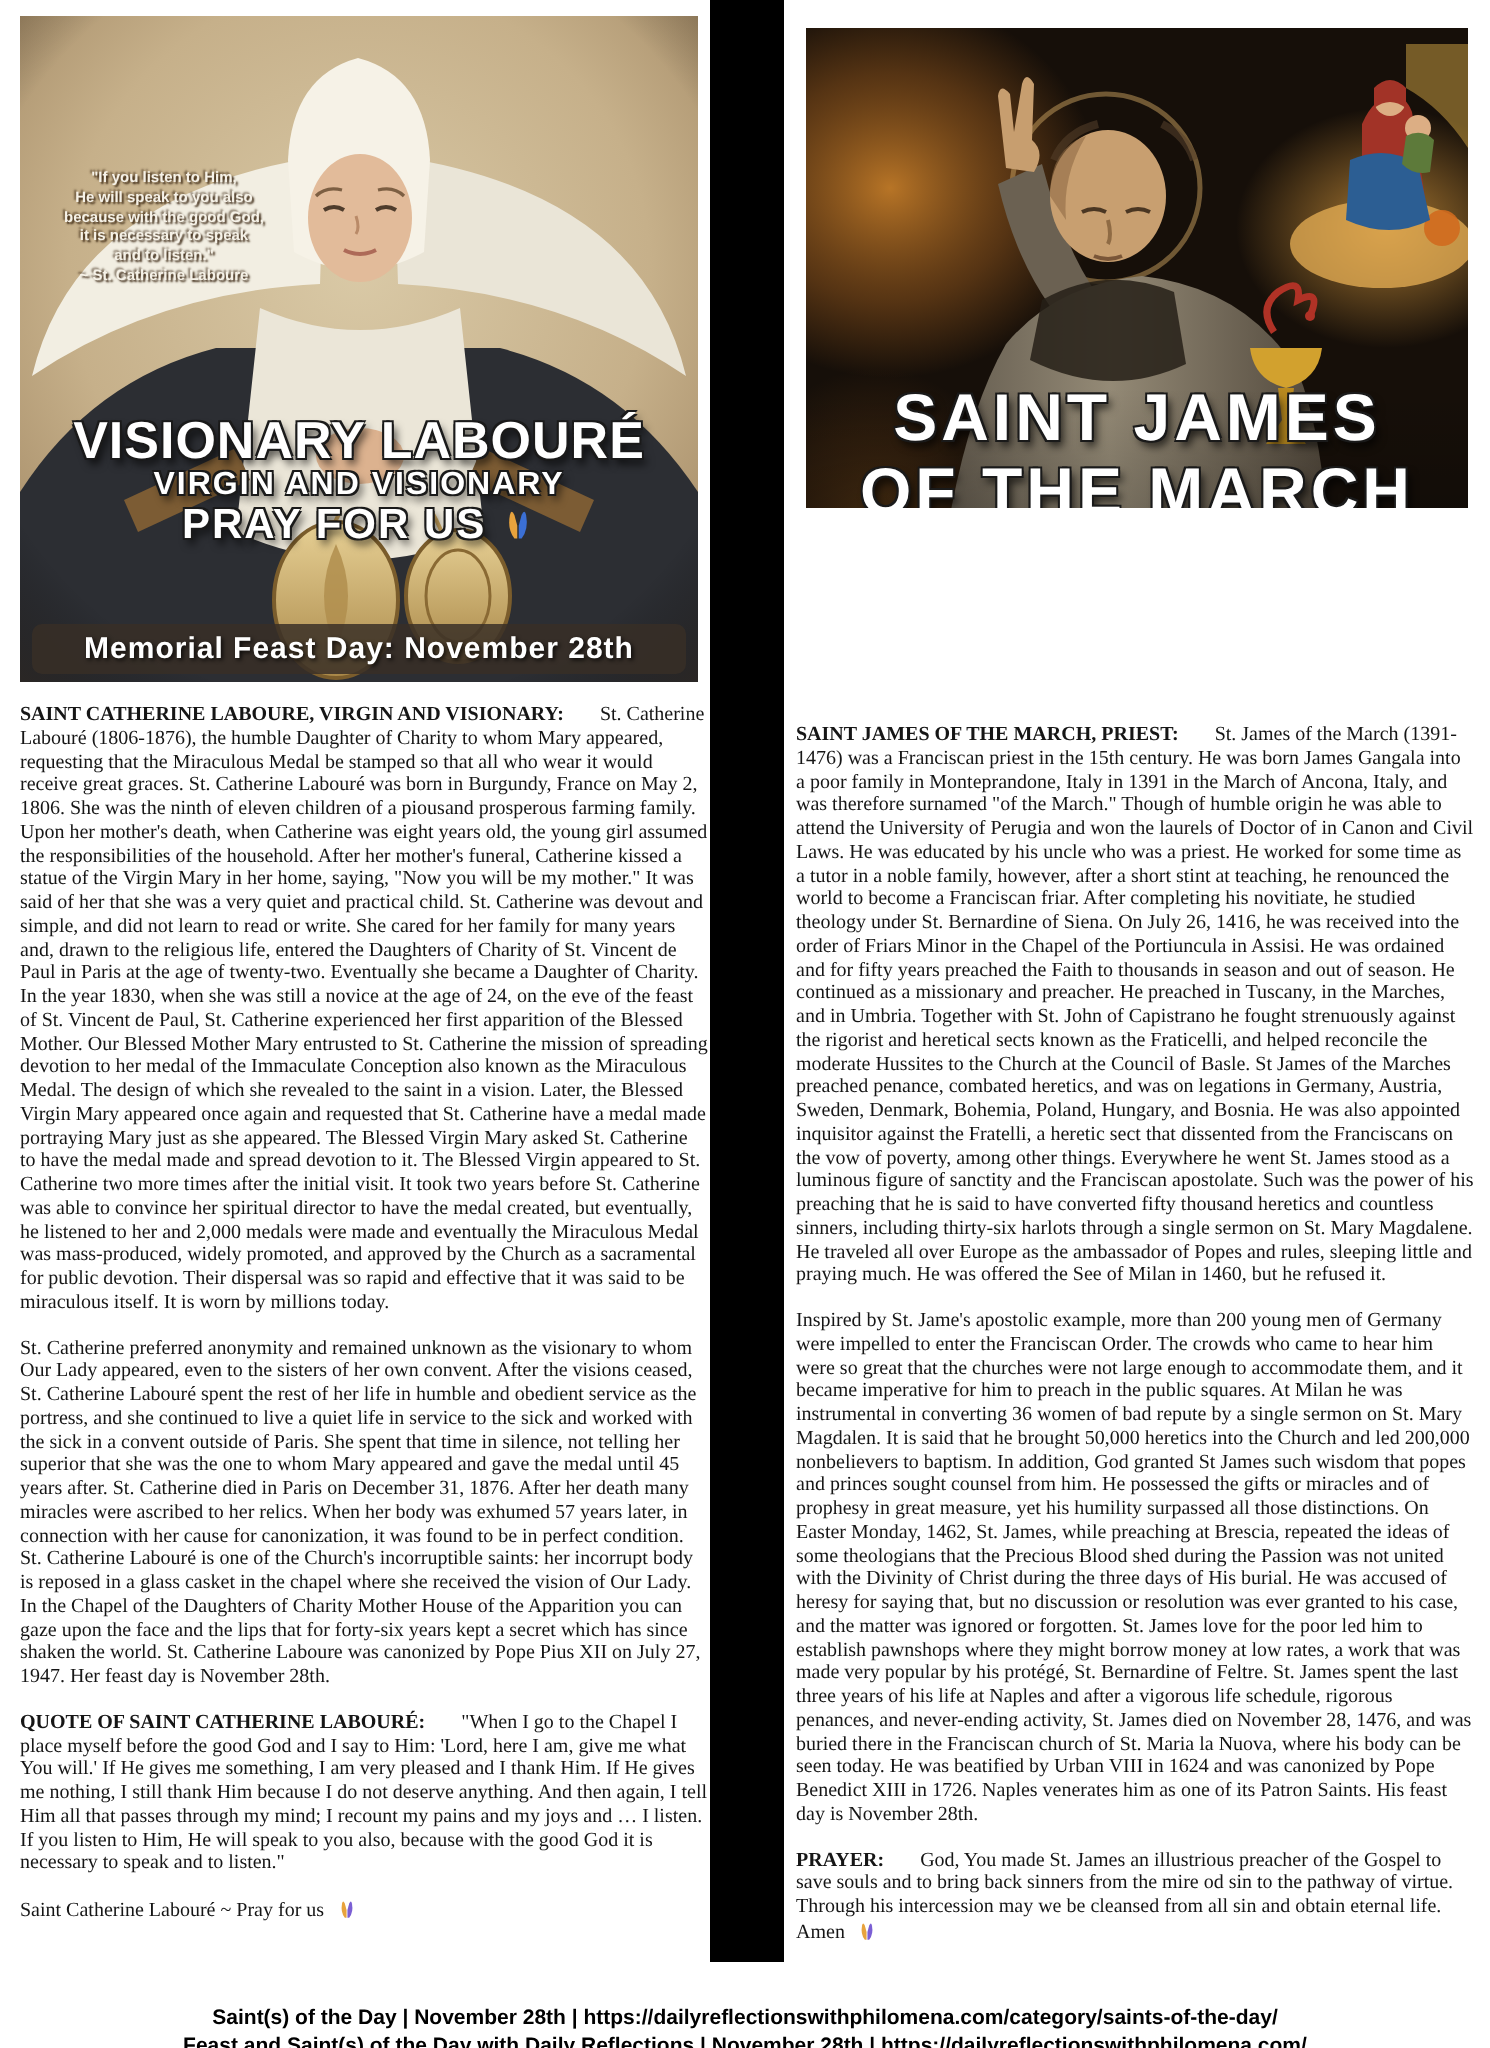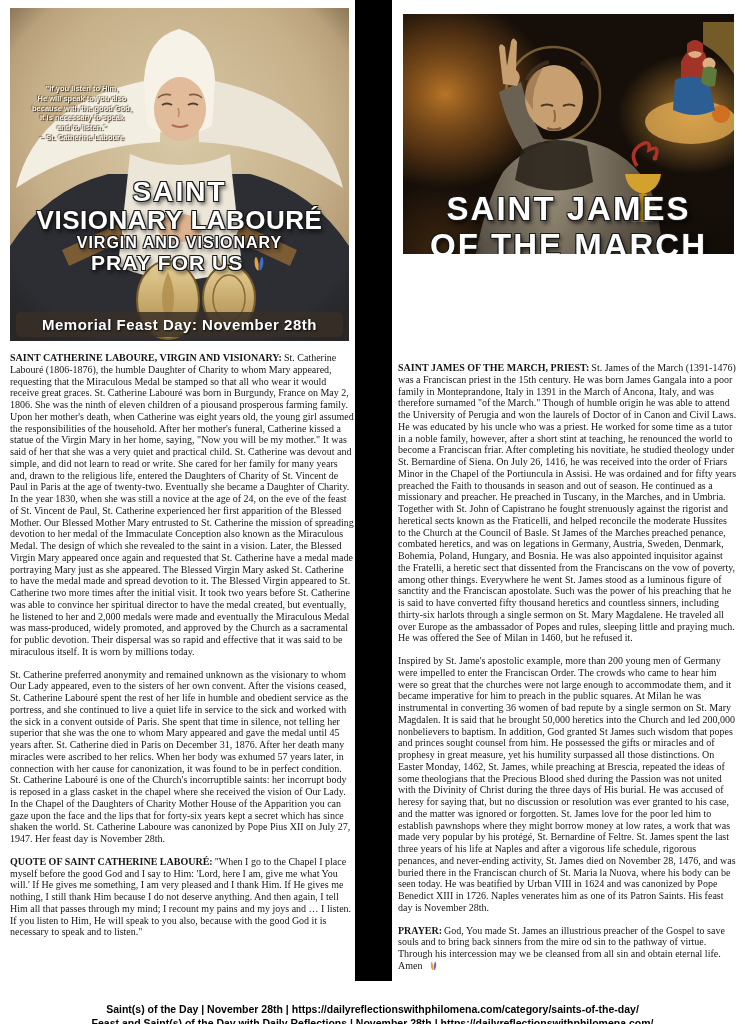--- a/index.html
+++ b/index.html
@@ -39,21 +39,21 @@
   .jam-banner{top:300px;font-size:13.5px;letter-spacing:0.3px;}
 
   .pray-icon{display:inline-block;vertical-align:baseline;line-height:0;}
   .pray-icon svg{display:inline-block;vertical-align:-2px;}
 
   
   .text-col{position:absolute;top:352px;color:#161616;font-size:10px;line-height:11.75px;}
   .text-col.left{left:10px;width:344px;}
   .text-col.right{left:398px;width:339px;margin-top:10px;}
   .para{margin:0 0 11px 0;}
-  .para b[data-bind]:not(:empty){padding-right:2px;}
+  .para b[data-bind]:not(:empty){padding-right:18px;}
   .signoff{margin:0;}
   .signoff .pray-icon{margin-left:6px;}
   .amen-icon{margin-left:6px;}
 
   
   .footer{position:absolute;left:0;right:0;top:991px;text-align:center;color:#000;
           font-family:"Liberation Sans",sans-serif;font-weight:700;font-size:10.5px;
           line-height:13.5px;margin-top:12px;}
 </style>
 </head>
@@ -100,21 +100,20 @@
       <ellipse cx="219" cy="290" rx="16" ry="23" fill="none" stroke="#8a6a34" stroke-width="1.5"></ellipse>
       <rect width="339" height="333" fill="url(#vin)"></rect>
     </svg>
 
     <div class="quote-overlay" data-bind="left.image.quote">"If you listen to Him,
 He will speak to you also
 because with the good God,
 it is necessary to speak
 and to listen."
 ~ St. Catherine Laboure</div>
-    <div class="overlay outline cat-t1" data-bind="left.image.title_line1">SAINT</div>
     <div class="overlay outline cat-t2" data-bind="left.image.title_line2">VISIONARY LABOURÉ</div>
     <div class="overlay outline cat-sub" data-bind="left.image.subtitle">VIRGIN AND VISIONARY</div>
     <div class="overlay outline cat-pray">
       <span data-bind="left.image.pray">PRAY FOR US</span>
       <span class="pray-icon">
         <svg viewBox="0 0 20 20" width="18" height="18">
             <path d="M8 18 Q4 13 5.5 5 Q6.3 1.5 8 5 L9.6 11 L9.6 18 Z" fill="#e8a33d"></path>
             <path d="M12 18 Q16 13 14.5 5 Q13.7 1.5 12 5 L10.4 11 L10.4 18 Z" fill="#3b6fd4"></path>
           </svg>
       </span>
@@ -191,20 +190,26 @@
           </svg>
       </span>
     </div>
     <div class="overlay outline jam-banner" data-bind="right.image.banner">Memorial Feast Day: November 28th</div>
   </div>
 
   <div class="text-col left">
     <p class="para"><b data-bind="left.sections.0.heading">SAINT CATHERINE LABOURE, VIRGIN AND VISIONARY:</b><span data-bind="left.sections.0.body">St. Catherine Labouré (1806-1876), the humble Daughter of Charity to whom Mary appeared, requesting that the Miraculous Medal be stamped so that all who wear it would receive great graces. St. Catherine Labouré was born in Burgundy, France on May 2, 1806. She was the ninth of eleven children of a piousand prosperous farming family. Upon her mother's death, when Catherine was eight years old, the young girl assumed the responsibilities of the household. After her mother's funeral, Catherine kissed a statue of the Virgin Mary in her home, saying, "Now you will be my mother." It was said of her that she was a very quiet and practical child. St. Catherine was devout and simple, and did not learn to read or write. She cared for her family for many years and, drawn to the religious life, entered the Daughters of Charity of St. Vincent de Paul in Paris at the age of twenty-two. Eventually she became a Daughter of Charity. In the year 1830, when she was still a novice at the age of 24, on the eve of the feast of St. Vincent de Paul, St. Catherine experienced her first apparition of the Blessed Mother. Our Blessed Mother Mary entrusted to St. Catherine the mission of spreading devotion to her medal of the Immaculate Conception also known as the Miraculous Medal. The design of which she revealed to the saint in a vision. Later, the Blessed Virgin Mary appeared once again and requested that St. Catherine have a medal made portraying Mary just as she appeared. The Blessed Virgin Mary asked St. Catherine to have the medal made and spread devotion to it. The Blessed Virgin appeared to St. Catherine two more times after the initial visit. It took two years before St. Catherine was able to convince her spiritual director to have the medal created, but eventually, he listened to her and 2,000 medals were made and eventually the Miraculous Medal was mass-produced, widely promoted, and approved by the Church as a sacramental for public devotion. Their dispersal was so rapid and effective that it was said to be miraculous itself. It is worn by millions today.</span></p>
     <p class="para"><b data-bind="left.sections.1.heading"></b><span data-bind="left.sections.1.body">St. Catherine preferred anonymity and remained unknown as the visionary to whom Our Lady appeared, even to the sisters of her own convent. After the visions ceased, St. Catherine Labouré spent the rest of her life in humble and obedient service as the portress, and she continued to live a quiet life in service to the sick and worked with the sick in a convent outside of Paris. She spent that time in silence, not telling her superior that she was the one to whom Mary appeared and gave the medal until 45 years after. St. Catherine died in Paris on December 31, 1876. After her death many miracles were ascribed to her relics. When her body was exhumed 57 years later, in connection with her cause for canonization, it was found to be in perfect condition. St. Catherine Labouré is one of the Church's incorruptible saints: her incorrupt body is reposed in a glass casket in the chapel where she received the vision of Our Lady. In the Chapel of the Daughters of Charity Mother House of the Apparition you can gaze upon the face and the lips that for forty-six years kept a secret which has since shaken the world. St. Catherine Laboure was canonized by Pope Pius XII on July 27, 1947. Her feast day is November 28th.</span></p>
     <p class="para"><b data-bind="left.sections.2.heading">QUOTE OF SAINT CATHERINE LABOURÉ:</b><span data-bind="left.sections.2.body">"When I go to the Chapel I place myself before the good God and I say to Him: 'Lord, here I am, give me what You will.' If He gives me something, I am very pleased and I thank Him. If He gives me nothing, I still thank Him because I do not deserve anything. And then again, I tell Him all that passes through my mind; I recount my pains and my joys and … I listen. If you listen to Him, He will speak to you also, because with the good God it is necessary to speak and to listen."</span></p>
+    <p class="signoff">
+      <span data-bind="left.signoff">Saint Catherine Labouré ~ Pray for us</span><span class="pray-icon"><svg viewBox="0 0 20 20" width="11" height="11">
+            <path d="M8 18 Q4 13 5.5 5 Q6.3 1.5 8 5 L9.6 11 L9.6 18 Z" fill="#e8a33d"></path>
+            <path d="M12 18 Q16 13 14.5 5 Q13.7 1.5 12 5 L10.4 11 L10.4 18 Z" fill="#7b5fd4"></path>
+          </svg></span>
+    </p>
   </div>
 
   <div class="text-col right">
     <p class="para"><b data-bind="right.sections.0.heading">SAINT JAMES OF THE MARCH, PRIEST:</b><span data-bind="right.sections.0.body">St. James of the March (1391-1476) was a Franciscan priest in the 15th century. He was born James Gangala into a poor family in Monteprandone, Italy in 1391 in the March of Ancona, Italy, and was therefore surnamed "of the March." Though of humble origin he was able to attend the University of Perugia and won the laurels of Doctor of in Canon and Civil Laws. He was educated by his uncle who was a priest. He worked for some time as a tutor in a noble family, however, after a short stint at teaching, he renounced the world to become a Franciscan friar. After completing his novitiate, he studied theology under St. Bernardine of Siena. On July 26, 1416, he was received into the order of Friars Minor in the Chapel of the Portiuncula in Assisi. He was ordained and for fifty years preached the Faith to thousands in season and out of season. He continued as a missionary and preacher. He preached in Tuscany, in the Marches, and in Umbria. Together with St. John of Capistrano he fought strenuously against the rigorist and heretical sects known as the Fraticelli, and helped reconcile the moderate Hussites to the Church at the Council of Basle. St James of the Marches preached penance, combated heretics, and was on legations in Germany, Austria, Sweden, Denmark, Bohemia, Poland, Hungary, and Bosnia. He was also appointed inquisitor against the Fratelli, a heretic sect that dissented from the Franciscans on the vow of poverty, among other things. Everywhere he went St. James stood as a luminous figure of sanctity and the Franciscan apostolate. Such was the power of his preaching that he is said to have converted fifty thousand heretics and countless sinners, including thirty-six harlots through a single sermon on St. Mary Magdalene. He traveled all over Europe as the ambassador of Popes and rules, sleeping little and praying much. He was offered the See of Milan in 1460, but he refused it.</span></p>
     <p class="para"><b data-bind="right.sections.1.heading"></b><span data-bind="right.sections.1.body">Inspired by St. Jame's apostolic example, more than 200 young men of Germany were impelled to enter the Franciscan Order. The crowds who came to hear him were so great that the churches were not large enough to accommodate them, and it became imperative for him to preach in the public squares. At Milan he was instrumental in converting 36 women of bad repute by a single sermon on St. Mary Magdalen. It is said that he brought 50,000 heretics into the Church and led 200,000 nonbelievers to baptism. In addition, God granted St James such wisdom that popes and princes sought counsel from him. He possessed the gifts or miracles and of prophesy in great measure, yet his humility surpassed all those distinctions. On Easter Monday, 1462, St. James, while preaching at Brescia, repeated the ideas of some theologians that the Precious Blood shed during the Passion was not united with the Divinity of Christ during the three days of His burial. He was accused of heresy for saying that, but no discussion or resolution was ever granted to his case, and the matter was ignored or forgotten. St. James love for the poor led him to establish pawnshops where they might borrow money at low rates, a work that was made very popular by his protégé, St. Bernardine of Feltre. St. James spent the last three years of his life at Naples and after a vigorous life schedule, rigorous penances, and never-ending activity, St. James died on November 28, 1476, and was buried there in the Franciscan church of St. Maria la Nuova, where his body can be seen today. He was beatified by Urban VIII in 1624 and was canonized by Pope Benedict XIII in 1726. Naples venerates him as one of its Patron Saints. His feast day is November 28th.</span></p>
     <p class="para"><b data-bind="right.sections.2.heading">PRAYER:</b><span data-bind="right.sections.2.body">God, You made St. James an illustrious preacher of the Gospel to save souls and to bring back sinners from the mire od sin to the pathway of virtue. Through his intercession may we be cleansed from all sin and obtain eternal life. Amen</span><span class="pray-icon amen-icon"><svg viewBox="0 0 20 20" width="11" height="11">
             <path d="M8 18 Q4 13 5.5 5 Q6.3 1.5 8 5 L9.6 11 L9.6 18 Z" fill="#e8a33d"></path>
             <path d="M12 18 Q16 13 14.5 5 Q13.7 1.5 12 5 L10.4 11 L10.4 18 Z" fill="#7b5fd4"></path>
           </svg></span></p>
   </div>

